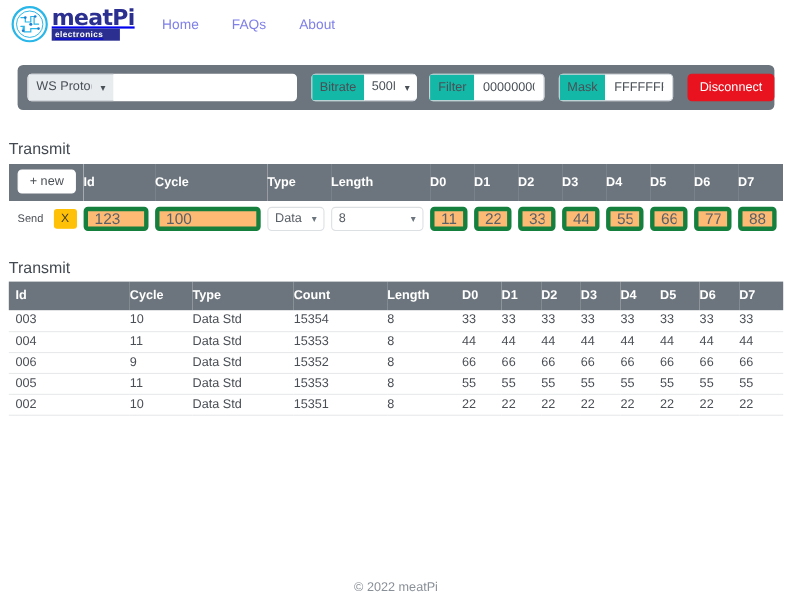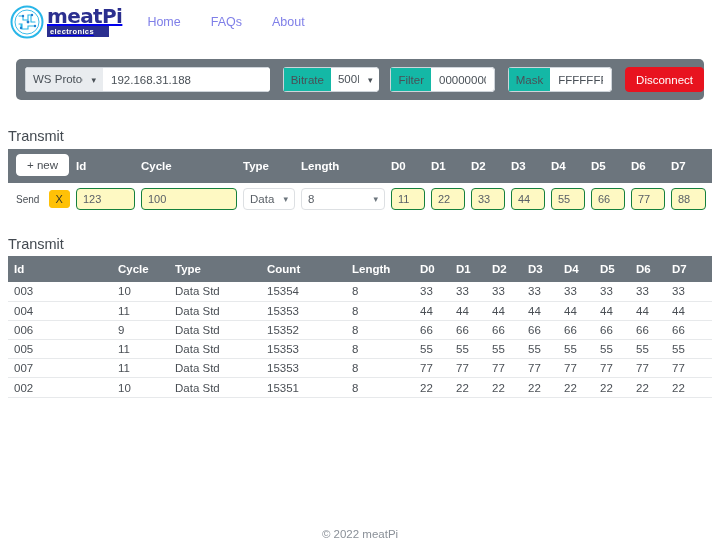--- a/index.html
+++ b/index.html
@@ -112,22 +112,22 @@
   .btn-send {
     background: transparent; border: none; color: #4a4f55; font-size: 10px;
     padding: 0 6px 0 4px; cursor: pointer; font-family: "Liberation Sans", sans-serif;
   }
   .btn-x {
     background: #ffc107; border: 1px solid #ffc107; color: #3d3a25;
     font-size: 11px; border-radius: 3px; padding: 2px 6px; cursor: pointer;
     font-family: "Liberation Sans", sans-serif;
   }
   .cell-inp {
-    border: 1px solid #15803d; border-radius: 4px; height: 22px;
-    font-size: 11px; color: #5a6067; padding: 0 6px; background:#fef9c3;
+    border: 4px solid #15803d; border-radius: 4px; height: 22px;
+    font-size: 14px; color: #5a6067; padding: 0 6px; background:#fdba74;
     font-family: "Liberation Sans", sans-serif; outline:none; width: 100%;
   }
   .cell-sel {
     -webkit-appearance: none; appearance: none;
     border: 1px solid #dde0e3; border-radius: 4px; height: 22px;
     font-size: 11.5px; color: #5a6067; padding: 0 16px 0 6px; background:#fff;
     font-family: "Liberation Sans", sans-serif; outline:none; width: 100%;
     cursor:pointer;
   }
   .cell-sel-wrap { position: relative; display:block; }
@@ -183,21 +183,20 @@
 
   <div class="conn-bar">
 
     <div class="input-group" style="width:258px;">
       <span class="sel-wrap">
         <select class="ig-select" style="width:78px;">
           <option>WS Protocol</option>
         </select>
         <span class="caret">▾</span>
       </span>
-      <input class="ig-input" type="text" style="flex: 1 1 0%;" value="192.168.31.188">
     </div>
 
     <span class="gap-13"></span>
 
     <div class="input-group" style="width:102px;">
       <span class="ig-addon">Bitrate</span>
       <span class="sel-wrap" style="flex:1;">
         <select class="ig-select" style="width:100%;border-left:none;border-radius:0 4px 4px 0;background:#fff;">
           <option>500K</option>
         </select>
@@ -399,35 +398,20 @@
           <td>55</td>
           <td>55</td>
           <td>55</td>
           <td>55</td>
           <td>55</td>
           <td>55</td>
           <td>55</td>
           <td>55</td>
         </tr>
         <tr>
-          <td class="pad-l6">007</td>
-          <td>11</td>
-          <td>Data Std</td>
-          <td>15353</td>
-          <td>8</td>
-          <td>77</td>
-          <td>77</td>
-          <td>77</td>
-          <td>77</td>
-          <td>77</td>
-          <td>77</td>
-          <td>77</td>
-          <td>77</td>
-        </tr>
-        <tr>
           <td class="pad-l6">002</td>
           <td>10</td>
           <td>Data Std</td>
           <td>15351</td>
           <td>8</td>
           <td>22</td>
           <td>22</td>
           <td>22</td>
           <td>22</td>
           <td>22</td>

